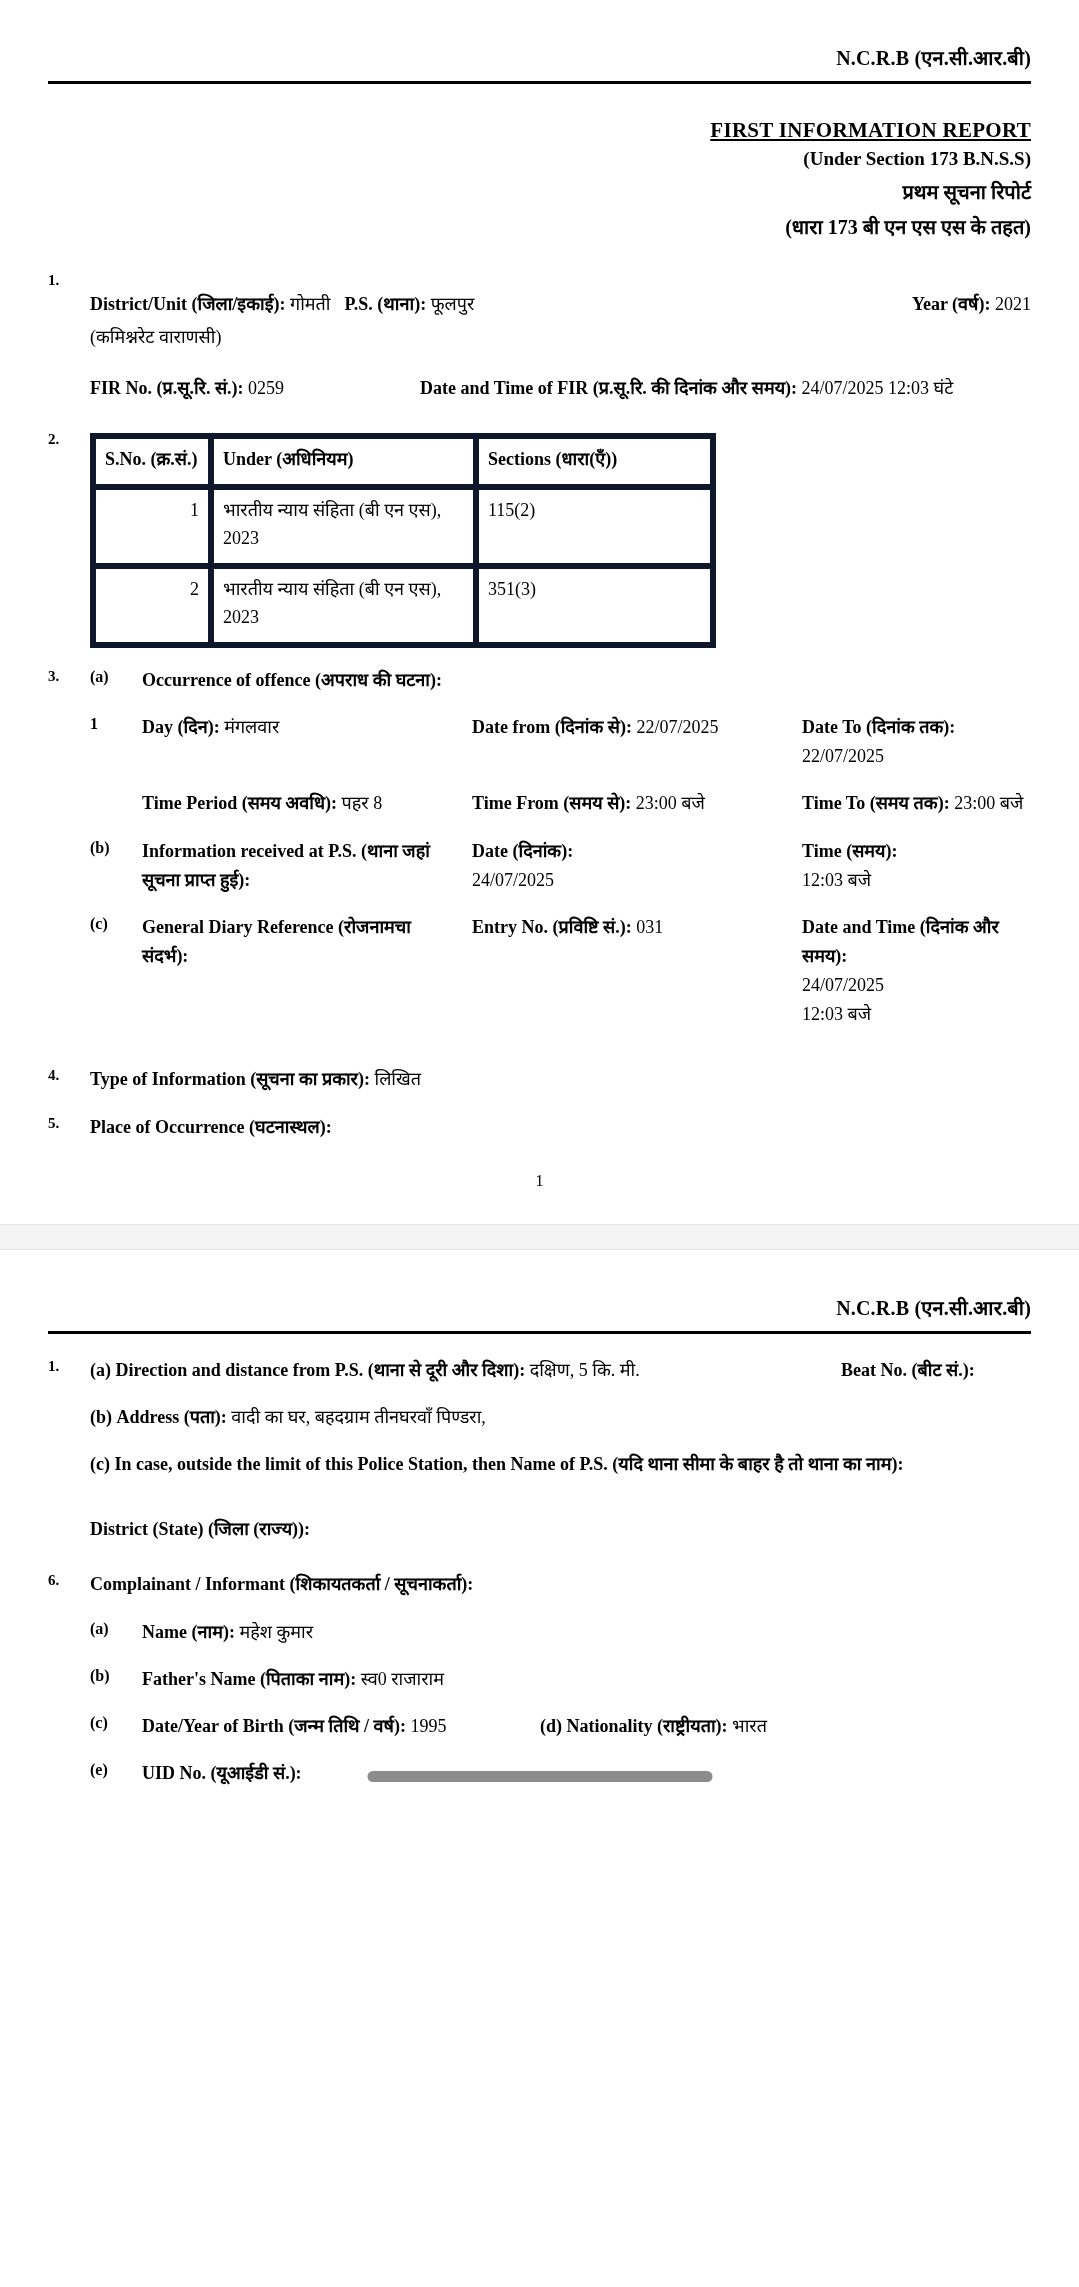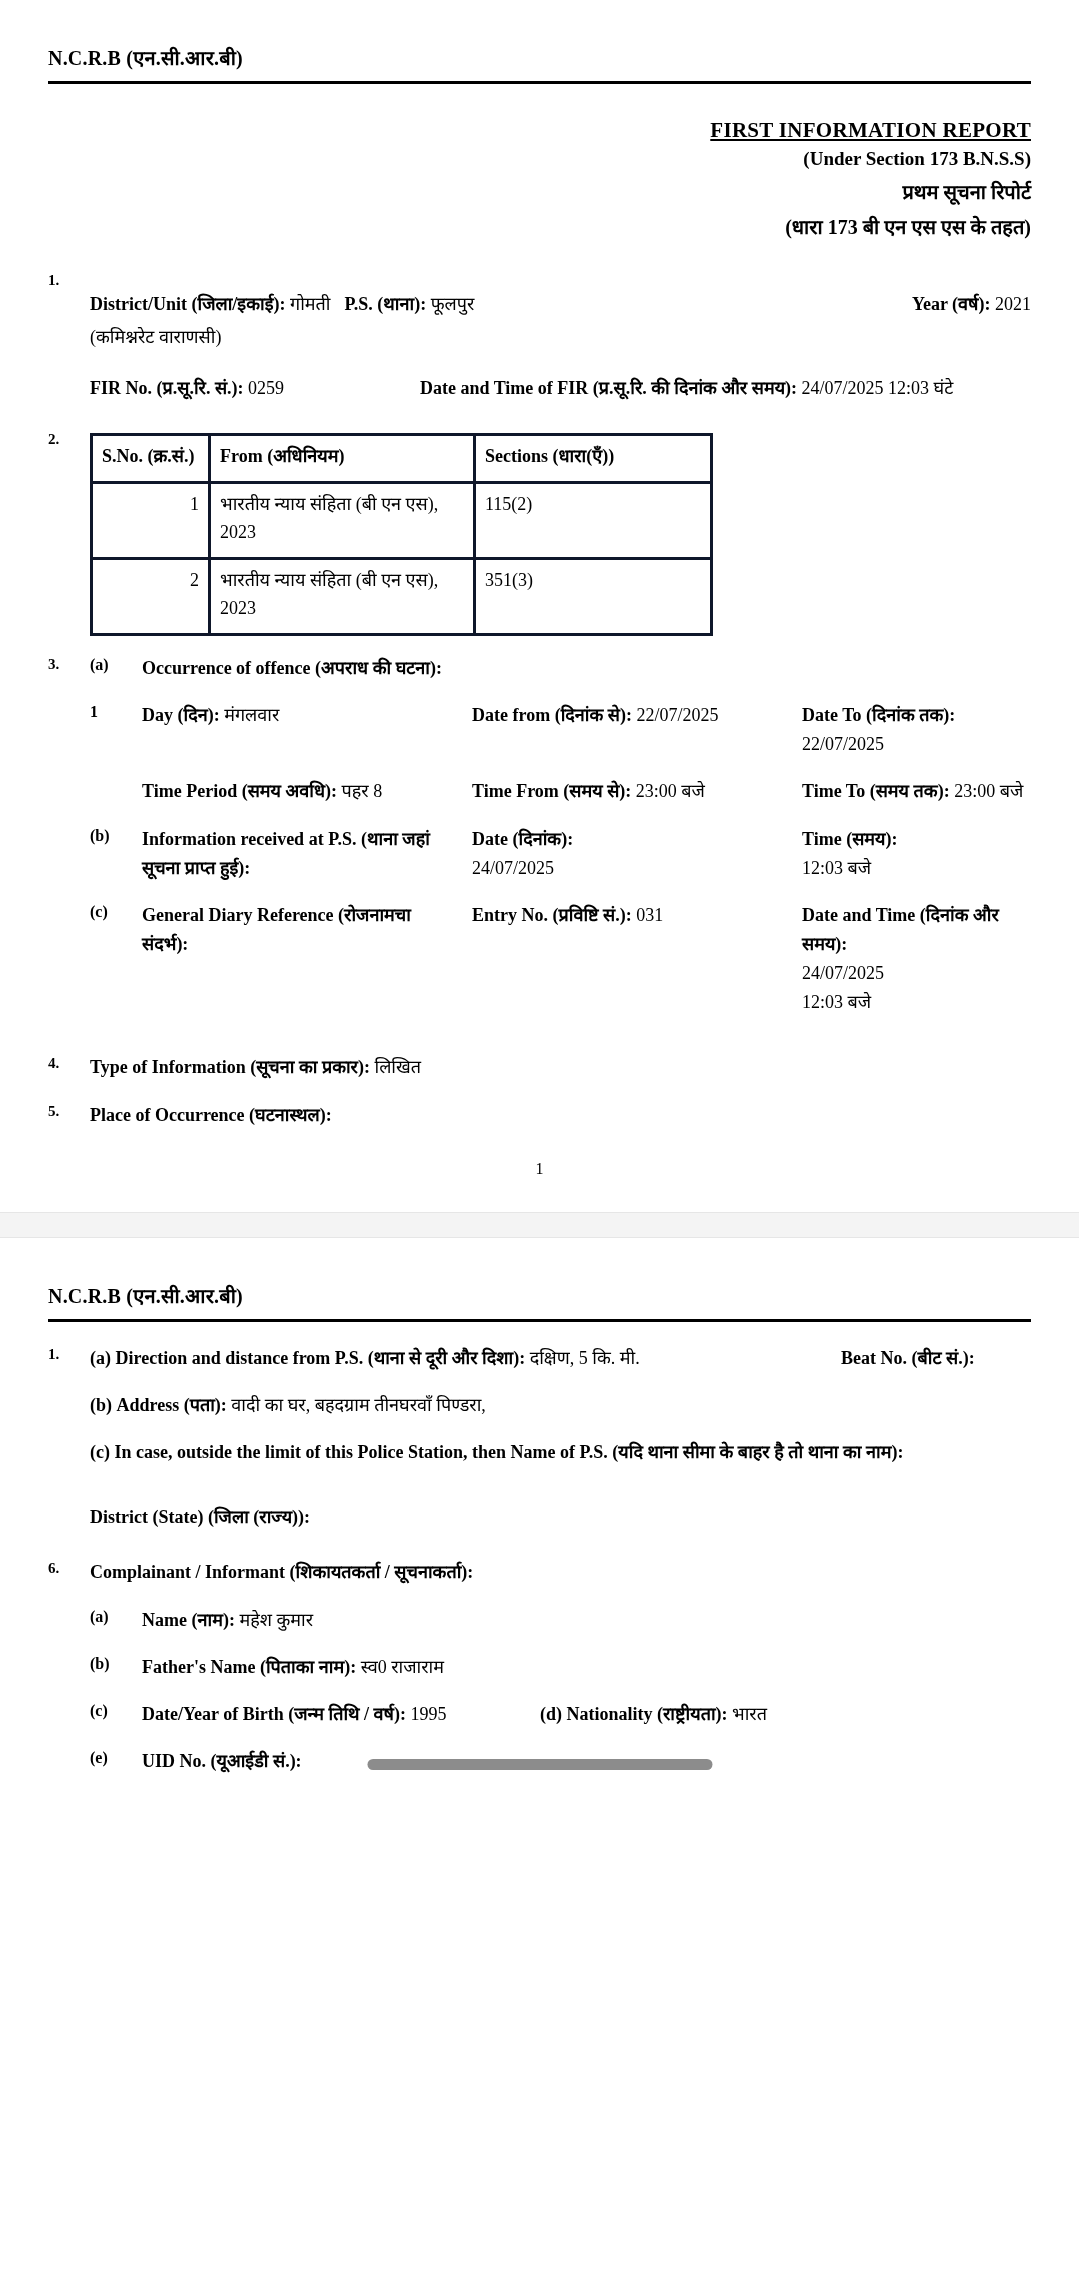--- a/index.html
+++ b/index.html
@@ -16,21 +16,21 @@
     background: #ffffff;
     padding: 0 48px;
   }
   .page-gap {
     height: 26px;
     background: #f4f4f4;
     border-top: 1px solid #e6e6e6;
     border-bottom: 1px solid #e6e6e6;
   }
   .ncrb-head {
-    text-align: left;
+    text-align: right;
     font-weight: bold;
     font-size: 20px;
     padding-top: 44px;
     padding-bottom: 10px;
     letter-spacing: .2px;
   }
   .hrule {
     border: none;
     border-top: 3px solid #000;
     margin: 0 0 34px 0;
@@ -84,21 +84,21 @@
   .firline .c2 { flex: 1 1 auto; }
 
   
   table.acts {
     border-collapse: collapse;
     width: 620px;
     margin-top: 4px;
     table-layout: fixed;
   }
   table.acts th, table.acts td {
-    border: 3px solid #0f172a;
+    border: 6px solid #0f172a;
     vertical-align: top;
     padding: 7px 9px 10px 9px;
     font-size: 18px;
     line-height: 1.55;
   }
   table.acts th {
     font-weight: bold;
     text-align: left;
   }
   table.acts td.sno { text-align: right; font-weight: normal; }
@@ -191,21 +191,21 @@
     <div class="body-col">
       <table class="acts">
         <colgroup>
             <col class="c-sno">
             <col class="c-acts">
             <col class="c-sec">
           </colgroup>
         <thead>
           <tr>
             <th>S.No. (क्र.सं.)</th>
-            <th>From (अधिनियम)</th>
+            <th>Under (अधिनियम)</th>
             <th>Sections (धारा(एँ))</th>
           </tr>
         </thead>
         <tbody>
           <tr>
             <td class="sno">1</td>
             <td>भारतीय न्याय संहिता (बी एन एस), 2023</td>
             <td class="secval">115(2)</td>
           </tr>
           <tr>

